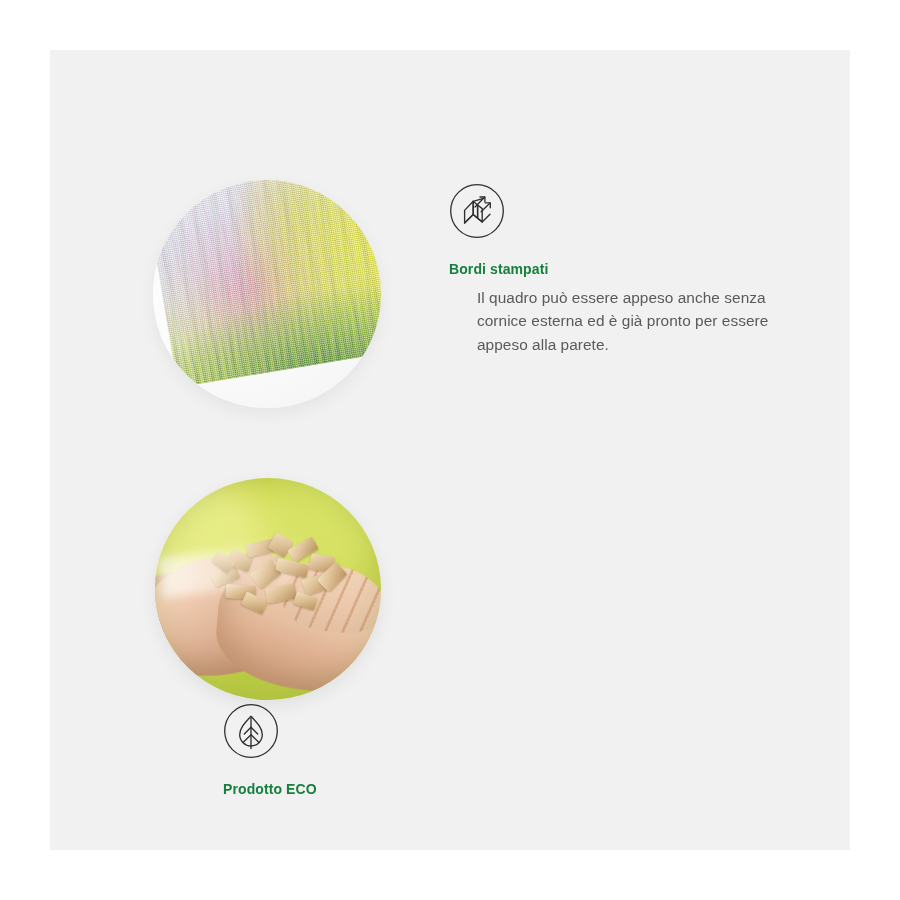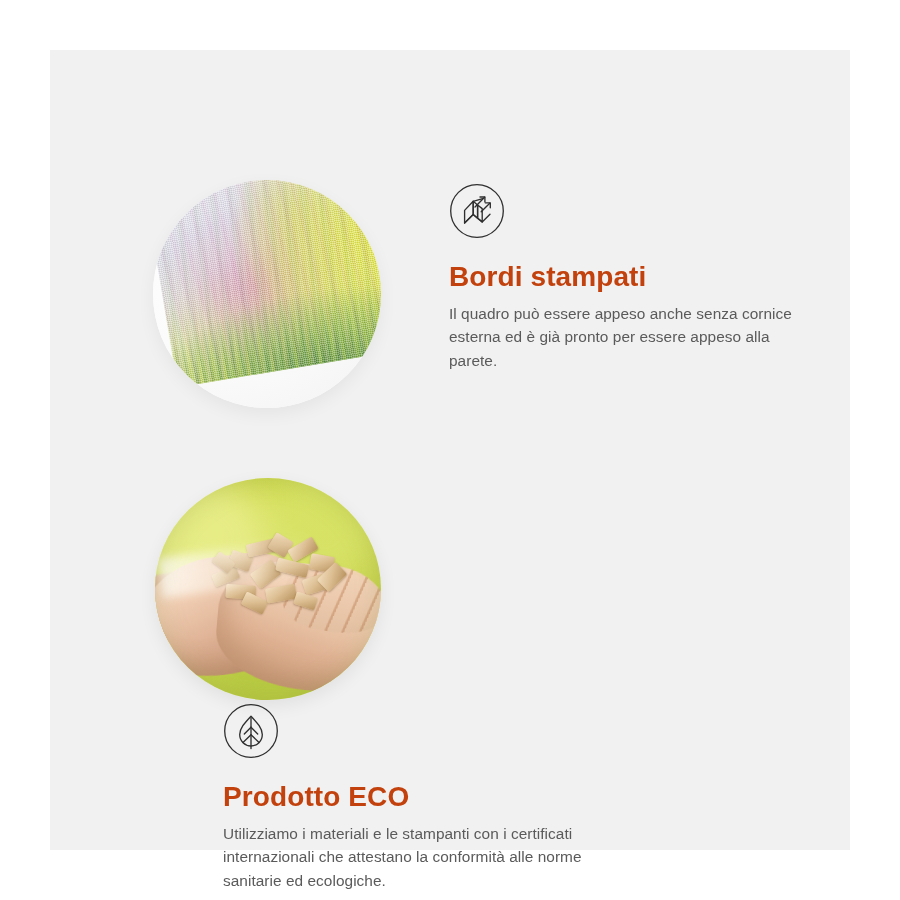--- a/index.html
+++ b/index.html
@@ -250,32 +250,33 @@
   
   .copy {
     padding-left: 68px;
     padding-top: 3px;
     width: 430px;
   }
   .icon-badge { display: block; margin-bottom: 22px; }
   .icon-badge svg { display: block; }
 
   .feature-title {
-    font-size: 28px;
+    font-size: 14px;
     font-weight: 600;
-    color: #c2410c;
+    color: #15803d;
     letter-spacing: 0.1px;
     margin-bottom: 9px;
   }
   .feature-desc {
     font-size: 15.4px;
     font-weight: 400;
     color: #5a5a5a;
     line-height: 1.52;
     letter-spacing: 0.05px;
+    margin-left: 28px;
   }
 </style>
 </head>
 <body>
 
 <div id="page">
 
   <div class="panel">
 
     <div class="feature feature-edges">
@@ -352,18 +353,17 @@
                      C21.8 43.0 16.7 38.0 16.7 31.6
                      C16.7 25.4 21.4 20.2 28 13.2 Z"></path>
             <path d="M28 15.0 L28 45.6"></path>
             <path d="M28 24.2 L21.3 31.0"></path>
             <path d="M28 24.2 L34.7 31.0"></path>
             <path d="M28 31.8 L20.0 39.4"></path>
             <path d="M28 31.8 L36.0 39.4"></path>
           </svg>
         </span>
         <div class="feature-title">Prodotto ECO</div>
-        <div class="feature-desc">Utilizziamo i materiali e le stampanti con i certificati internazionali che attestano la conformità alle norme sanitarie ed ecologiche.</div>
       </div>
     </div>
 
   </div>
 </div>
 
 </body></html>

